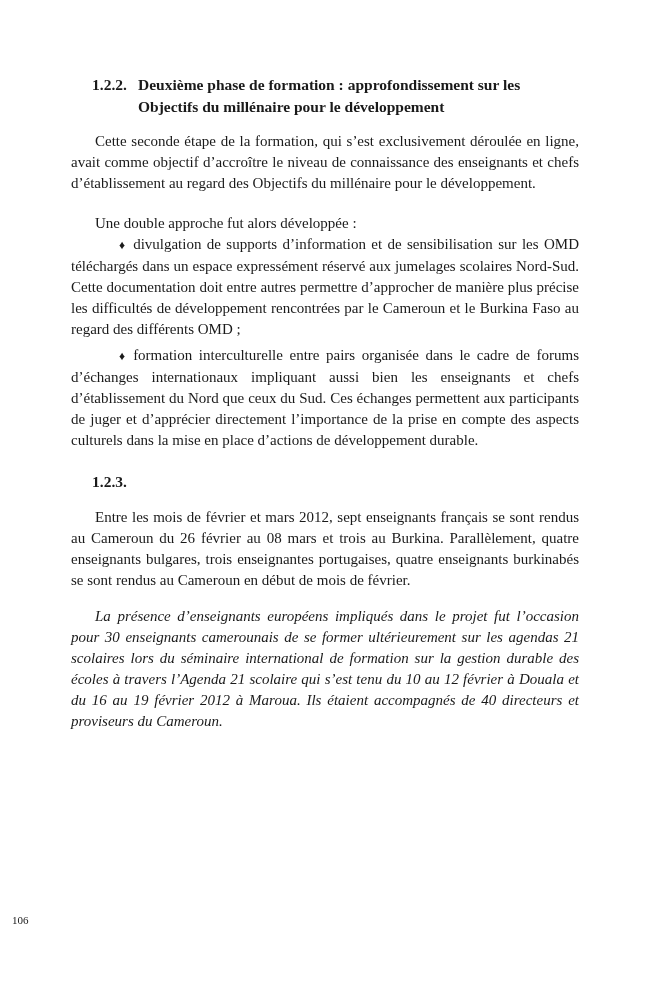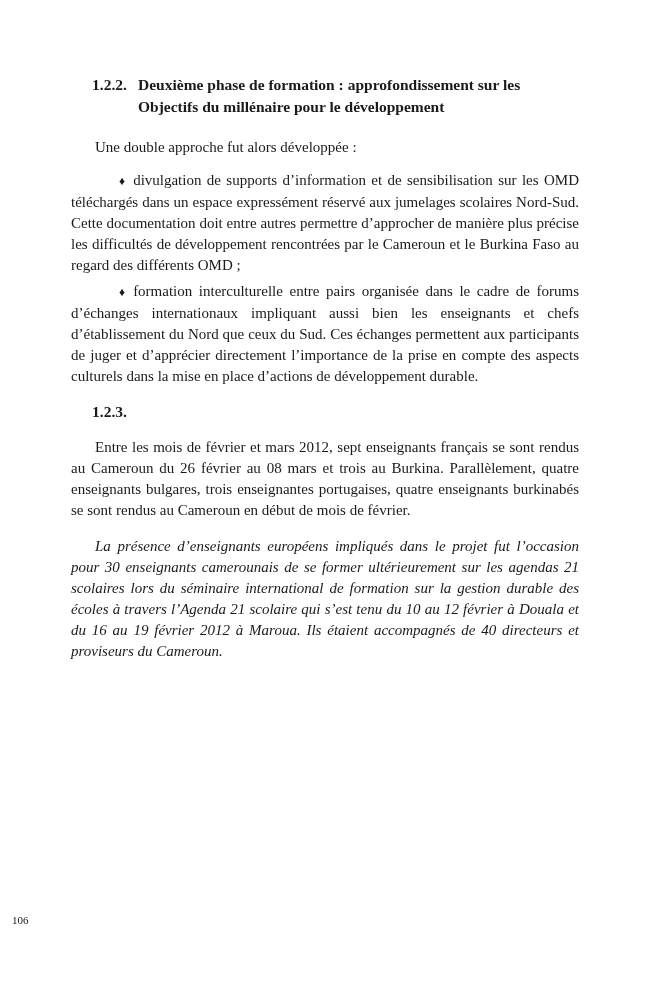--- a/index.html
+++ b/index.html
@@ -32,23 +32,23 @@
   .heading .h-text { white-space: pre-line; }
   .para {
     margin: 0;
     font-size: 15px;
     line-height: 21px;
     text-align: justify;
     text-indent: 24px;
   }
   .p-intro     { margin-top: 13px; }
   .p-approche  { margin-top: 19px; }
-  .p-bullet-1  { margin-top: 12px; }
+  .p-bullet-1  { margin-top: 0; }
   .p-bullet-2  { margin-top: 5px;  }
-  .heading-2   { margin-top: 14px; }
+  .heading-2   { margin-top: 20px; }
   .p-voyages   { margin-top: 14px; }
   .p-seminaire { margin-top: 15px; font-style: italic; }
   .bullet-glyph {
     display: inline-block;
     margin-right: 8px;
     font-size: 12px;
     vertical-align: baseline;
   }
   .page-number {
     position: absolute;
@@ -66,20 +66,21 @@
 
 <div class="page">
   <div class="body-text">
 
     <div class="heading heading-1">
       <span class="h-num">1.2.2.</span>
       <span class="h-text">Deuxième phase de formation&nbsp;: approfondissement sur les
 Objectifs du millénaire pour le développement</span>
     </div>
 
+    <p class="para p-intro">Cette seconde étape de la formation, qui s’est exclusivement déroulée en ligne, avait comme objectif d’accroître le niveau de connaissance des enseignants et chefs d’établissement au regard des Objectifs du millénaire pour le développement.</p>
 
     <p class="para p-approche">Une double approche fut alors développée&nbsp;:</p>
 
     <p class="para p-bullet-1"><span class="bullet-glyph">♦</span><span>divulgation de supports d’information et de sensibilisation sur les OMD téléchargés dans un espace expressément réservé aux jumelages scolaires Nord-Sud. Cette documentation doit entre autres permettre d’approcher de manière plus précise les difficultés de développement rencontrées par le Cameroun et le Burkina Faso au regard des différents OMD&nbsp;;</span></p>
 
     <p class="para p-bullet-2"><span class="bullet-glyph">♦</span><span>formation interculturelle entre pairs organisée dans le cadre de forums d’échanges internationaux impliquant aussi bien les enseignants et chefs d’établissement du Nord que ceux du Sud. Ces échanges permettent aux participants de juger et d’apprécier directement l’importance de la prise en compte des aspects culturels dans la mise en place d’actions de développement durable.</span></p>
 
     <div class="heading heading-2">
       <span class="h-num">1.2.3.</span>
     </div>

